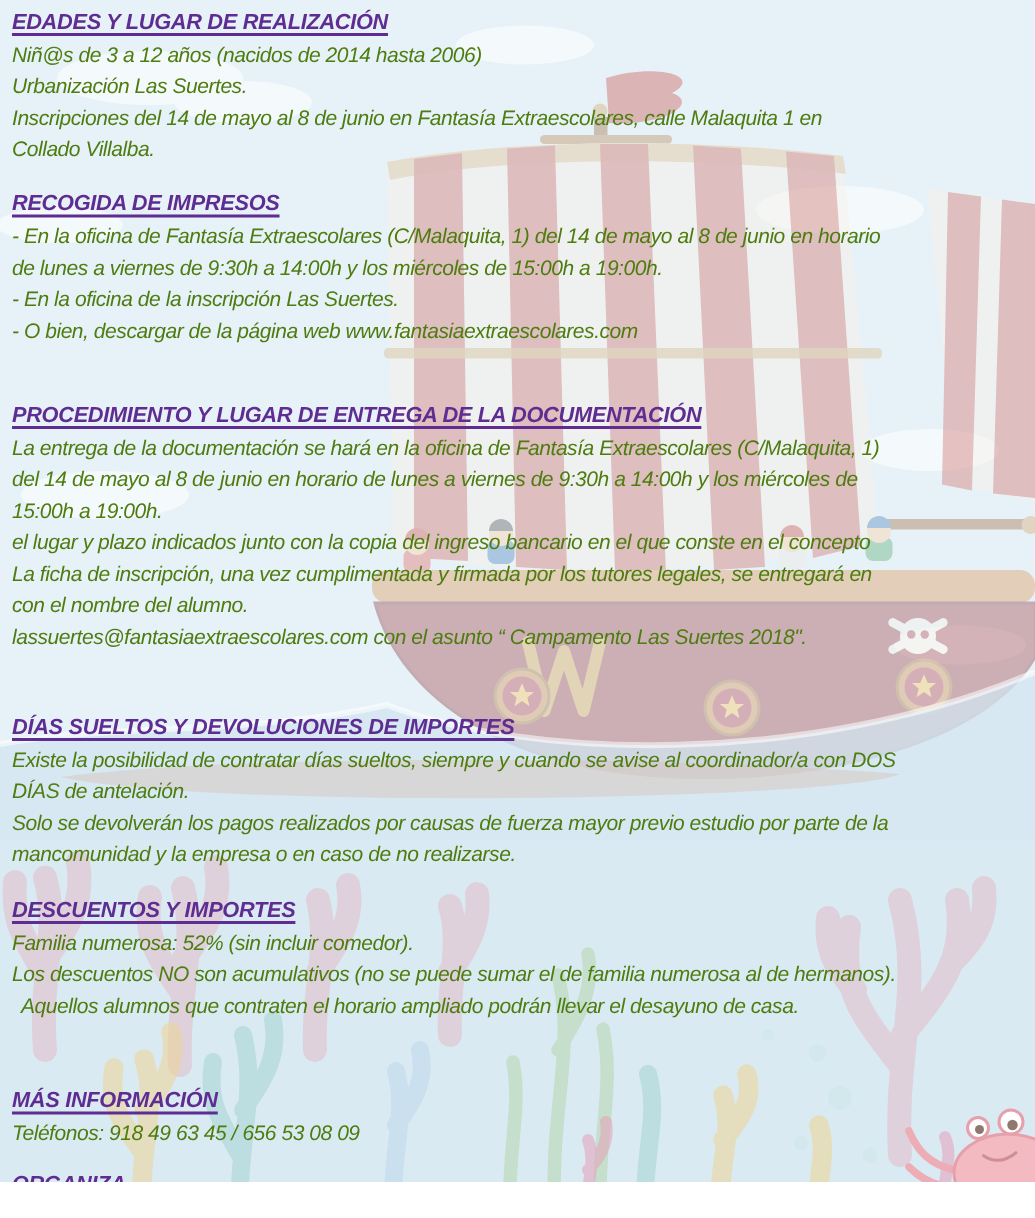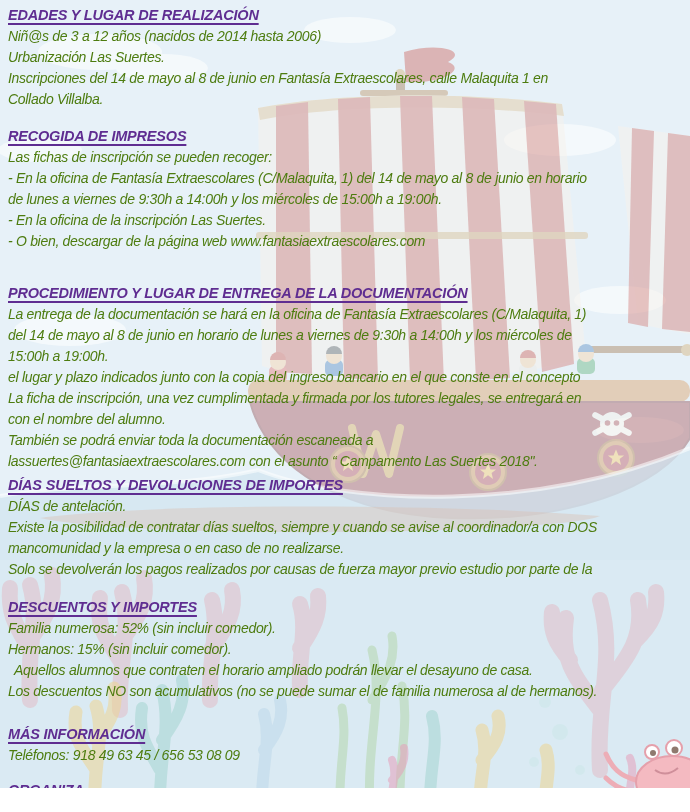--- a/index.html
+++ b/index.html
@@ -194,53 +194,50 @@
     <section class="sec" style="top:5px">
       <h2 class="hd">EDADES Y LUGAR DE REALIZACIÓN</h2>
       <div class="ln">Niñ@s de 3 a 12 años (nacidos de 2014 hasta 2006)</div>
       <div class="ln">Urbanización Las Suertes.</div>
       <div class="ln">Inscripciones del 14 de mayo al 8 de junio en Fantasía Extraescolares, calle Malaquita 1 en</div>
       <div class="ln">Collado Villalba.</div>
     </section>
 
     <section class="sec" style="top:126px">
       <h2 class="hd">RECOGIDA DE IMPRESOS</h2>
-      <div class="ln">Las fichas de inscripción se pueden recoger:</div>
       <div class="ln">- En la oficina de Fantasía Extraescolares (C/Malaquita, 1) del 14 de mayo al 8 de junio en horario</div>
       <div class="ln">de lunes a viernes de 9:30h a 14:00h y los miércoles de 15:00h a 19:00h.</div>
       <div class="ln">- En la oficina de la inscripción Las Suertes.</div>
       <div class="ln">- O bien, descargar de la página web www.fantasiaextraescolares.com</div>
     </section>
 
-    <section class="sec" style="top:283px">
+    <section class="sec" style="top:267px">
       <h2 class="hd">PROCEDIMIENTO Y LUGAR DE ENTREGA DE LA DOCUMENTACIÓN</h2>
       <div class="ln">La entrega de la documentación se hará en la oficina de Fantasía Extraescolares (C/Malaquita, 1)</div>
       <div class="ln">del 14 de mayo al 8 de junio en horario de lunes a viernes de 9:30h a 14:00h y los miércoles de</div>
       <div class="ln">15:00h a 19:00h.</div>
       <div class="ln">el lugar y plazo indicados junto con la copia del ingreso bancario en el que conste en el concepto</div>
       <div class="ln">La ficha de inscripción, una vez cumplimentada y firmada por los tutores legales, se entregará en</div>
       <div class="ln">con el nombre del alumno.</div>
-      <div class="ln">También se podrá enviar toda la documentación escaneada a</div>
       <div class="ln">lassuertes@fantasiaextraescolares.com con el asunto “ Campamento Las Suertes 2018".</div>
     </section>
 
     <section class="sec" style="top:475px">
       <h2 class="hd">DÍAS SUELTOS Y DEVOLUCIONES DE IMPORTES</h2>
+      <div class="ln">Existe la posibilidad de contratar días sueltos, siempre y cuando se avise al coordinador/a con DOS</div>
       <div class="ln">DÍAS de antelación.</div>
-      <div class="ln">Existe la posibilidad de contratar días sueltos, siempre y cuando se avise al coordinador/a con DOS</div>
+      <div class="ln">Solo se devolverán los pagos realizados por causas de fuerza mayor previo estudio por parte de la</div>
       <div class="ln">mancomunidad y la empresa o en caso de no realizarse.</div>
-      <div class="ln">Solo se devolverán los pagos realizados por causas de fuerza mayor previo estudio por parte de la</div>
     </section>
 
     <section class="sec" style="top:597px">
       <h2 class="hd">DESCUENTOS Y IMPORTES</h2>
       <div class="ln">Familia numerosa: 52% (sin incluir comedor).</div>
-      <div class="ln">Hermanos: 15% (sin incluir comedor).</div>
+      <div class="ln">Los descuentos NO son acumulativos (no se puede sumar el de familia numerosa al de hermanos).</div>
       <div class="ln indent">Aquellos alumnos que contraten el horario ampliado podrán llevar el desayuno de casa.</div>
-      <div class="ln">Los descuentos NO son acumulativos (no se puede sumar el de familia numerosa al de hermanos).</div>
     </section>
 
     <section class="sec" style="top:724px">
       <h2 class="hd">MÁS INFORMACIÓN</h2>
       <div class="ln">Teléfonos: 918 49 63 45 / 656 53 08 09</div>
     </section>
 
     <section class="sec" style="top:780px">
       <h2 class="hd">ORGANIZA</h2>
       <div class="ln indent">Mancomunidad de vecinos “Las Suertes”</div>

